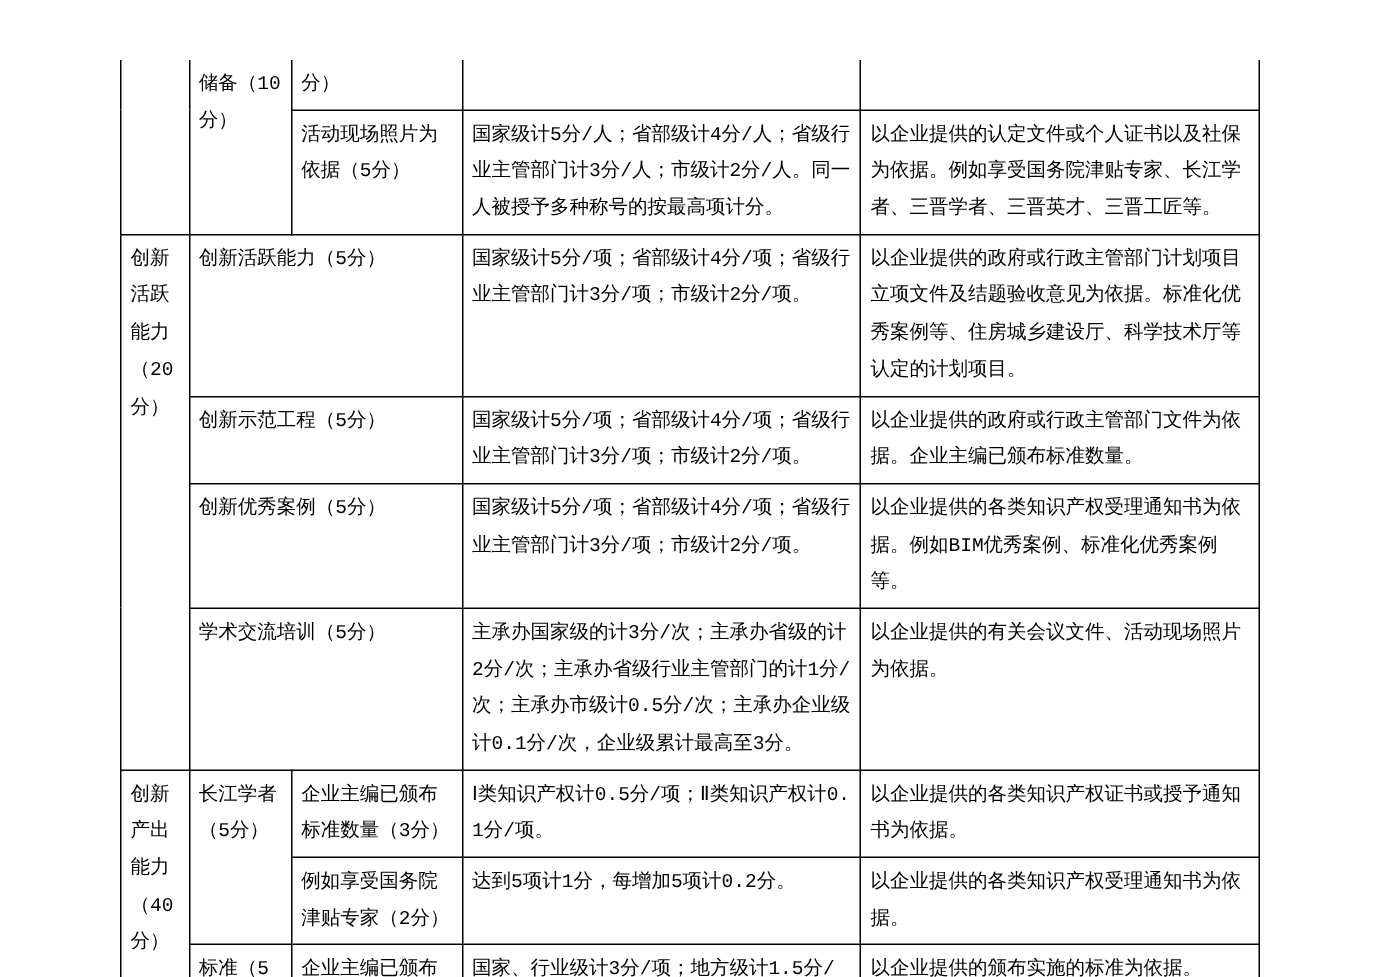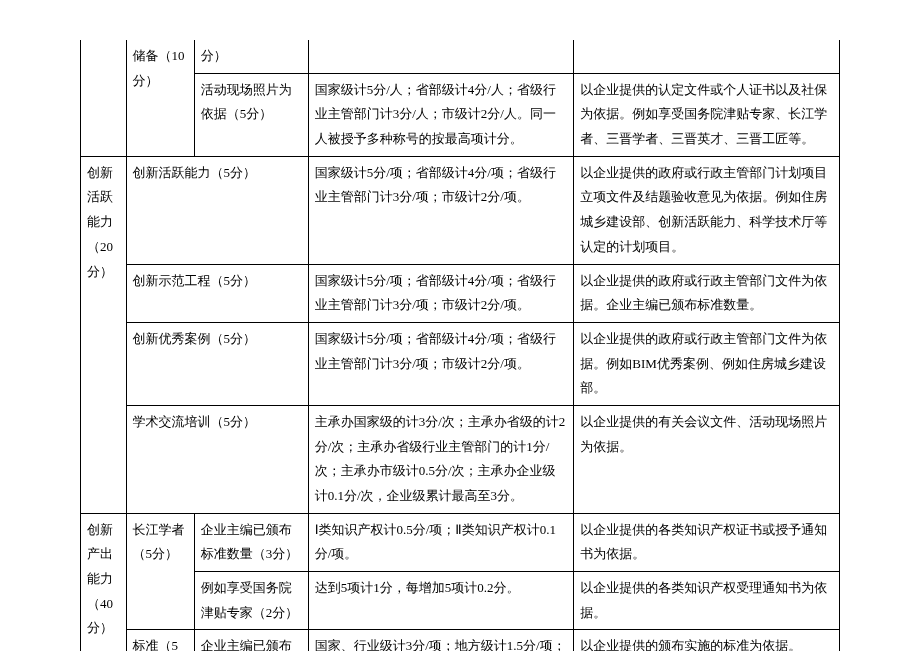--- a/index.html
+++ b/index.html
@@ -18,20 +18,21 @@
       border-collapse: collapse;
       width: 100%;
       table-layout: fixed;
     }
     td {
       border: 1px solid #000;
       padding: 4px 6px;
       vertical-align: top;
       line-height: 1.9;
       word-break: break-all;
+      font-family: Liberation Mono, monospace;
     }
     .col1 { width: 6%; }
     .col2 { width: 9%; }
     .col3 { width: 15%; }
     .col4 { width: 35%; }
     .col5 { width: 35%; }
     .nb-top { border-top: none; }
   </style>
 </head>
 <body>
@@ -57,33 +58,33 @@
     <tr>
       <td>活动现场照片为依据（5分）</td>
       <td>国家级计5分/人；省部级计4分/人；省级行业主管部门计3分/人；市级计2分/人。同一人被授予多种称号的按最高项计分。</td>
       <td>以企业提供的认定文件或个人证书以及社保为依据。例如享受国务院津贴专家、长江学者、三晋学者、三晋英才、三晋工匠等。</td>
     </tr>
 
     <tr>
       <td rowspan="4">创新活跃能力（20分）</td>
       <td colspan="2">创新活跃能力（5分）</td>
       <td>国家级计5分/项；省部级计4分/项；省级行业主管部门计3分/项；市级计2分/项。</td>
-      <td>以企业提供的政府或行政主管部门计划项目立项文件及结题验收意见为依据。例如住房城乡建设部、创新活跃能力、科学技术厅等认定的计划项目。</td>
+      <td>以企业提供的政府或行政主管部门计划项目立项文件及结题验收意见为依据。标准化优秀案例等、住房城乡建设厅、科学技术厅等认定的计划项目。</td>
     </tr>
 
     <tr>
       <td colspan="2">创新示范工程（5分）</td>
       <td>国家级计5分/项；省部级计4分/项；省级行业主管部门计3分/项；市级计2分/项。</td>
       <td>以企业提供的政府或行政主管部门文件为依据。企业主编已颁布标准数量。</td>
     </tr>
 
     <tr>
       <td colspan="2">创新优秀案例（5分）</td>
       <td>国家级计5分/项；省部级计4分/项；省级行业主管部门计3分/项；市级计2分/项。</td>
-      <td>以企业提供的政府或行政主管部门文件为依据。例如BIM优秀案例、例如住房城乡建设部。</td>
+      <td>以企业提供的各类知识产权受理通知书为依据。例如BIM优秀案例、标准化优秀案例等。</td>
     </tr>
 
     <tr>
       <td colspan="2">学术交流培训（5分）</td>
       <td>主承办国家级的计3分/次；主承办省级的计2分/次；主承办省级行业主管部门的计1分/次；主承办市级计0.5分/次；主承办企业级计0.1分/次，企业级累计最高至3分。</td>
       <td>以企业提供的有关会议文件、活动现场照片为依据。</td>
     </tr>
 
     <tr>
       <td rowspan="3">创新产出能力（40分）</td>

